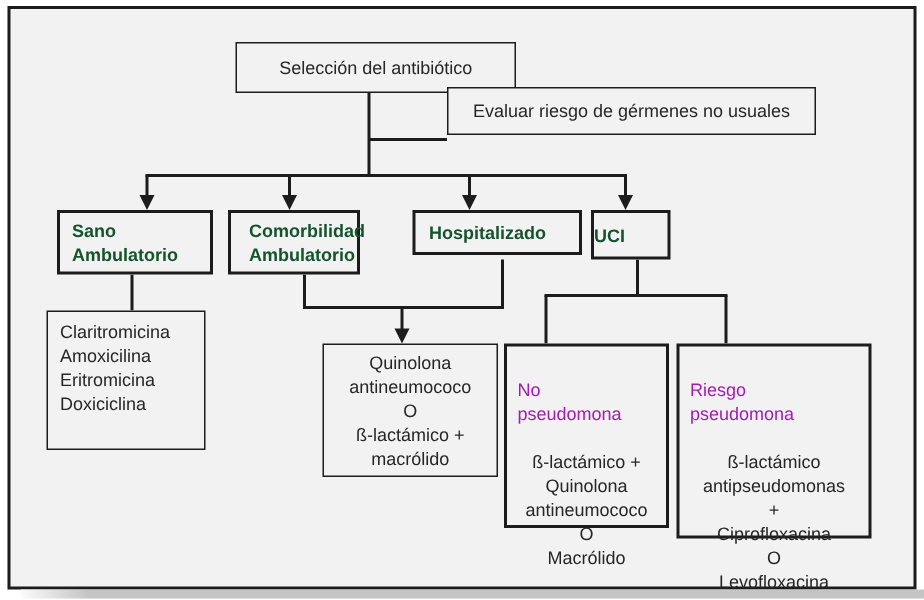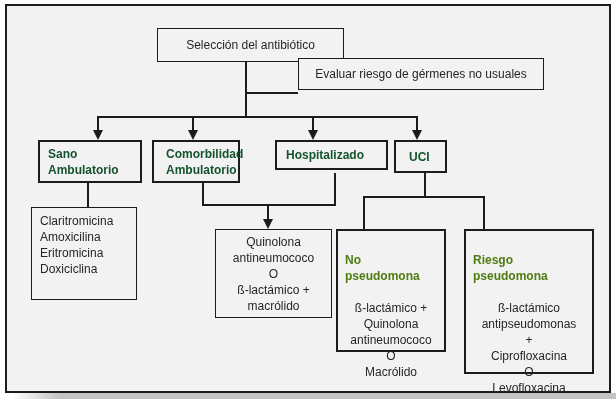--- a/index.html
+++ b/index.html
@@ -51,22 +51,22 @@
     justify-content: center;
     text-align: center;
   }
   .vcenter {
     display: flex;
     flex-direction: column;
     justify-content: center;
   }
   .box-title {
     display: block;
-    font-weight: bold;
-    color: #4d7c0f;
+    font-weight: normal;
+    color: #a21caf;
     white-space: pre-line;
     padding: 5px 0 0 7px;
     text-align: left;
   }
   .box-body {
     display: block;
     white-space: pre-line;
     text-align: center;
   }
   .line {
@@ -95,21 +95,21 @@
   <div class="box center" style="left:298px; top:58px; width:246px; height:32px;">Evaluar riesgo de gérmenes no usuales</div>
 
   <div class="box heavy vcenter" style="left:38px; top:140px; width:104px; height:43px; padding-left:8px;">Sano
 Ambulatorio</div>
 
   <div class="box heavy vcenter" style="left:152px; top:140px; width:88px; height:43px; padding-left:12px;">Comorbilidad
 Ambulatorio</div>
 
   <div class="box heavy vcenter" style="left:275px; top:140px; width:113px; height:30px; padding-left:9px;">Hospitalizado</div>
 
-  <div class="box heavy vcenter" style="left:394px; top:140px; width:53px; height:33px; padding-left:13px;">UCI</div>
+  <div class="box heavy vcenter" style="left:394px; top:140px; width:53px; height:33px; padding-left:0;">UCI</div>
 
   <div class="box" style="left:31px; top:207px; width:106px; height:93px; padding:5px 0 0 8px;">Claritromicina
 Amoxicilina
 Eritromicina
 Doxiciclina</div>
 
   <div class="box" style="left:215px; top:229px; width:117px; height:89px; padding-top:4px; text-align:center;">Quinolona
 antineumococo
 O
 ß-lactámico +
@@ -118,21 +118,21 @@
   <div class="box thick" style="left:336px; top:229px; width:110px; height:123px;">
     <span class="box-title">No
 pseudomona</span>
     <span class="box-body">ß-lactámico +
 Quinolona
 antineumococo
 O
 Macrólido</span>
   </div>
 
-  <div class="box thick" style="left:464px; top:229px; width:130px; height:145px;">
+  <div class="box thick" style="left:451px; top:229px; width:130px; height:130px;">
     <span class="box-title">Riesgo
 pseudomona</span>
     <span class="box-body">ß-lactámico
 antipseudomonas
 +
 Ciprofloxacina
 O
 Levofloxacina</span>
   </div>
 

